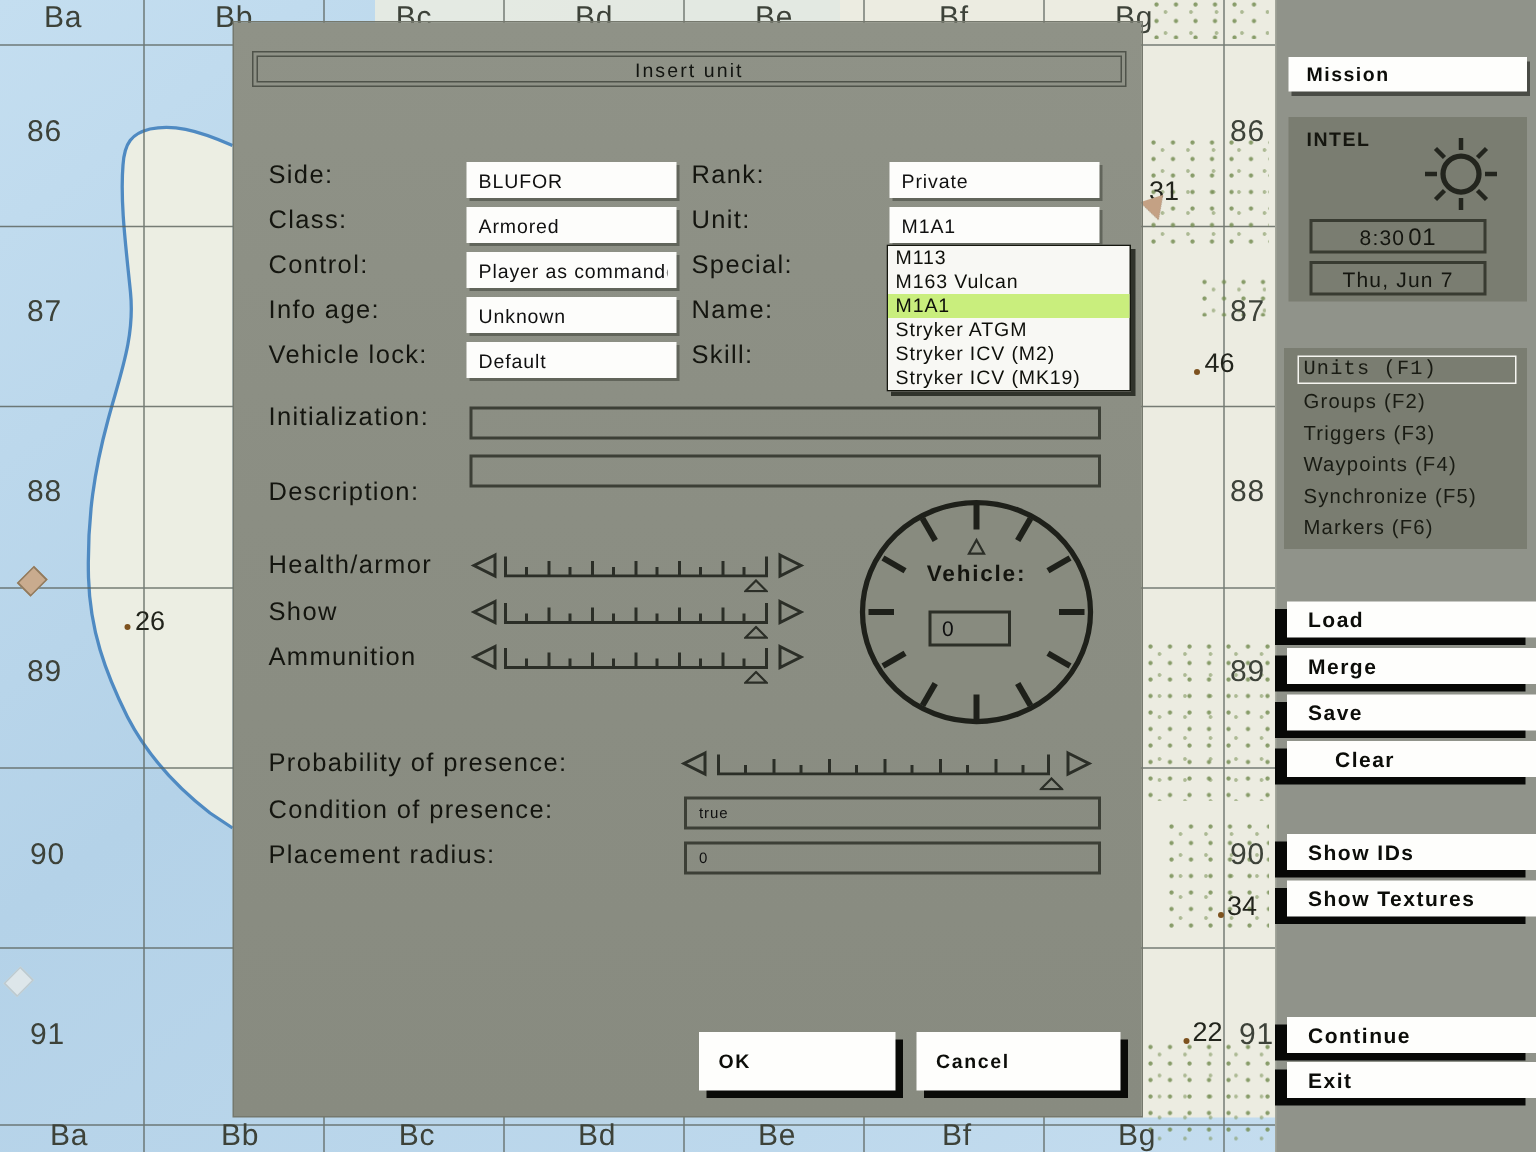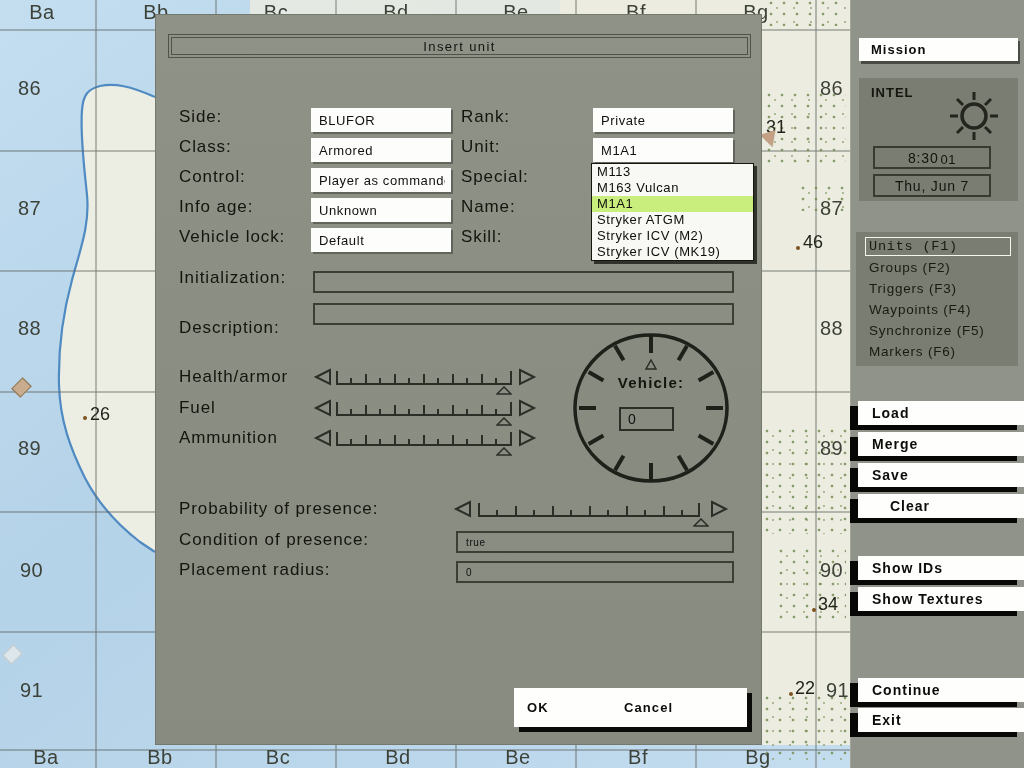--- a/index.html
+++ b/index.html
@@ -70,21 +70,21 @@
     box-shadow:-8px 5px 0 #070806;}
   .mission{position:absolute;left:8px;top:38px;width:159px;height:23px;background:#fefefc;
     display:flex;align-items:center;padding-left:12px;font-size:13px;letter-spacing:1px;
     font-weight:600;color:#0c0d09;box-shadow:2px 3px 0 rgba(15,17,12,.55);}
   .panel{position:absolute;background:#7a7d71;}
   .intel-title{position:absolute;left:12px;top:7px;font-size:13px;font-weight:700;
     letter-spacing:1px;color:#15160f;}
   .intel-field{position:absolute;left:14px;width:118px;height:23px;border:2px solid #383b31;
     display:flex;align-items:center;justify-content:center;
     font-size:14px;letter-spacing:.8px;color:#14150f;}
-  .intel-sec{font-size:13px;margin-left:2px;margin-top:3px;letter-spacing:.5px;}
+  .intel-sec{font-size:16px;margin-left:2px;margin-top:3px;letter-spacing:.5px;}
   .mode-item{position:absolute;left:13px;font-size:13.5px;letter-spacing:.8px;color:#191b13;
     height:18px;line-height:18px;white-space:nowrap;}
   .mode-sel{position:absolute;left:9px;top:236px;width:146px;height:19px;
     border:1px solid #f6f6f1;}
 </style>
 </head>
 <body>
 
 <div class="screen">
 
@@ -228,21 +228,21 @@
     <div class="dlabel" style="left:23px;top:253px;">Initialization:</div>
     <div class="gfield" style="left:157px;top:256px;width:421px;height:22px;">
         <span></span>
       </div>
     <div class="dlabel" style="left:23px;top:291px;margin-top:12px;">Description:</div>
     <div class="gfield" style="left:157px;top:288px;width:421px;height:22px;">
         <span></span>
       </div>
 
     <div class="dlabel" style="left:23px;top:352px;">Health/armor</div>
-    <div class="dlabel" style="left:23px;top:383px;">Fuel</div>
+    <div class="dlabel" style="left:23px;top:383px;">Show</div>
     <div class="dlabel" style="left:23px;top:413px;">Ammunition</div>
 
     <svg class="sl-el" style="left:157px;top:353px;" width="20" height="18">
         <path d="M17 2 L3 9 L17 16 Z" fill="none" stroke="#2b2e27" stroke-width="2"></path>
       </svg>
     <svg class="sl-el" style="left:179px;top:354px;" width="178" height="16">
         <path d="M1 15 H177 M2 15 V2 M176 15 V2 M16 15 V9 M31 15 V5 M45 15 V9 M60 15 V5 M74 15 V9 M89 15 V5 M103 15 V9 M118 15 V5 M132 15 V9 M147 15 V5 M161 15 V9" fill="none" stroke="#2b2e27" stroke-width="2"></path>
       </svg>
     <svg class="sl-el" style="left:361px;top:353px;" width="20" height="18">
         <path d="M3 2 L17 9 L3 16 Z" fill="none" stroke="#2b2e27" stroke-width="2"></path>
@@ -318,21 +318,21 @@
 
     <div class="dlabel" style="left:23px;top:515px;">Condition of presence:</div>
     <div class="gfield" style="left:300px;top:516px;width:278px;height:22px;">
         <span>true</span>
       </div>
     <div class="dlabel" style="left:23px;top:545px;">Placement radius:</div>
     <div class="gfield" style="left:300px;top:546px;width:278px;height:22px;">
         <span>0</span>
       </div>
 
-    <div class="btn dlg-btn" style="left:310px;top:673px;width:131px;height:39px;margin-left:48px;">OK</div>
+    <div class="btn dlg-btn" style="left:310px;top:673px;width:131px;height:39px;">OK</div>
     <div class="btn dlg-btn" style="left:455px;top:673px;width:136px;height:39px;">Cancel</div>
   </div>
 
   <div class="sidebar">
     <div class="mission">Mission</div>
 
     <div class="panel" style="left:8px;top:78px;width:159px;height:123px;">
       <div class="intel-title">INTEL</div>
       <svg style="position:absolute;right:16px;top:10px;" width="56" height="56">
         <circle cx="28" cy="28" r="12" fill="none" stroke="#23251e" stroke-width="3.5"></circle>

